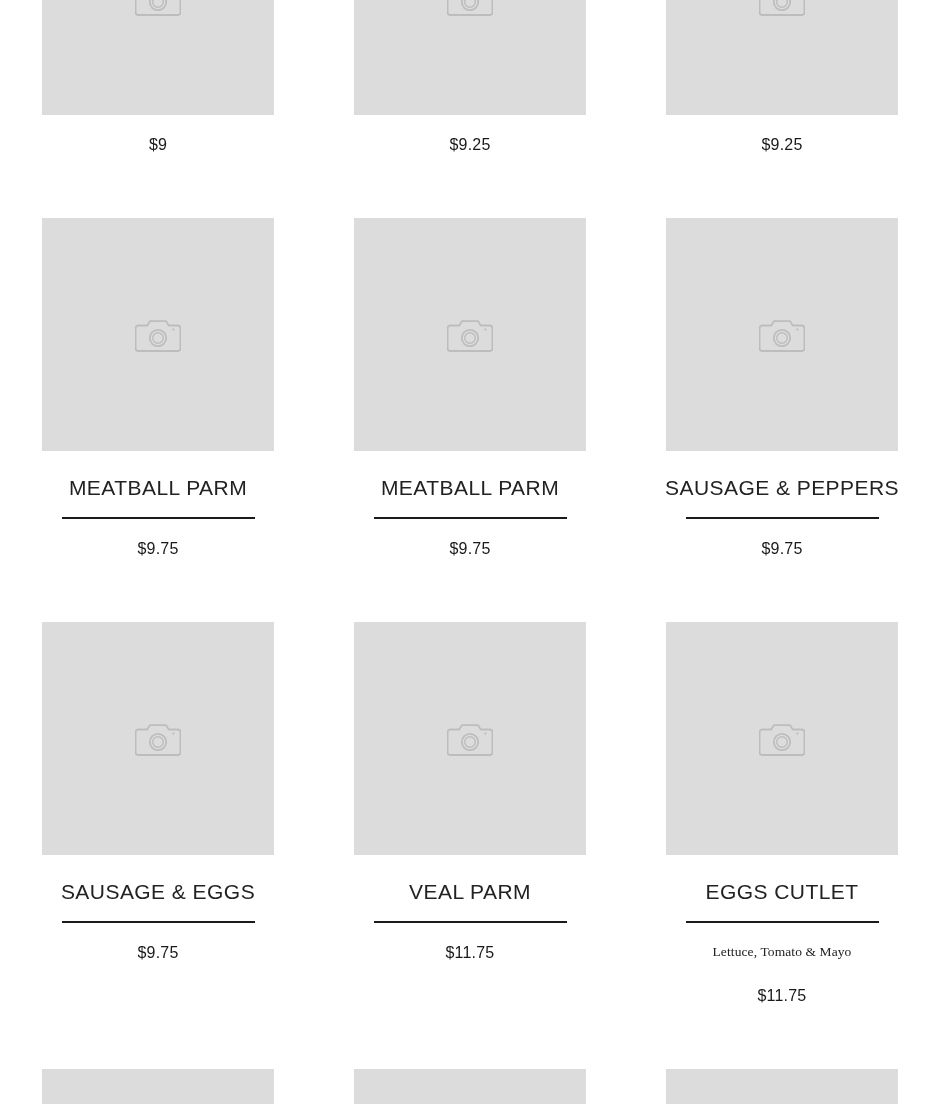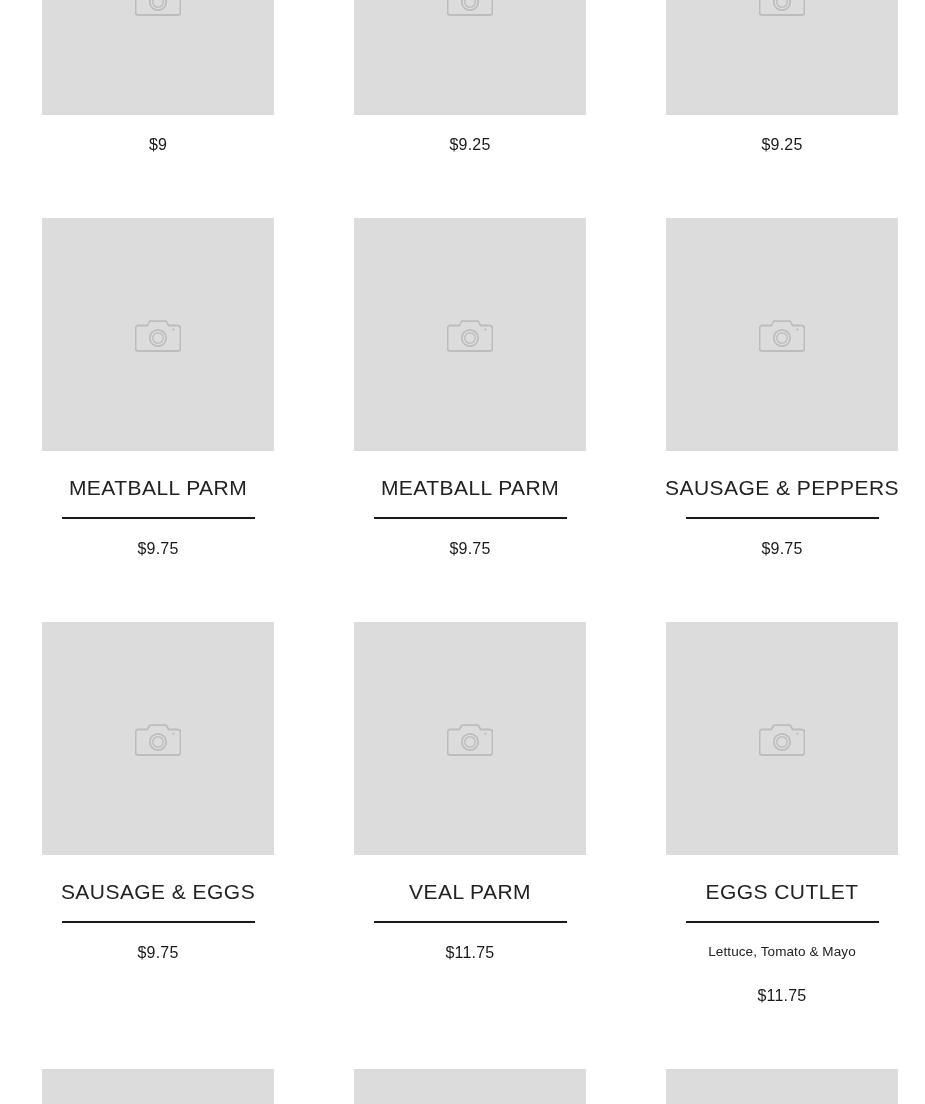--- a/index.html
+++ b/index.html
@@ -85,20 +85,21 @@
   }
 
   .product-desc {
     font-size: 13.5px;
     line-height: 17px;
     color: #222222;
     text-align: center;
     margin-top: 20px;
     letter-spacing: 0.1px;
     white-space: nowrap;
+    font-family: Liberation Serif, serif;
   }
 
   .product-price {
     font-size: 16px;
     line-height: 19px;
     color: #1a1a1a;
     text-align: center;
     margin-top: 20px;
     font-weight: 400;
     letter-spacing: 0.2px;

